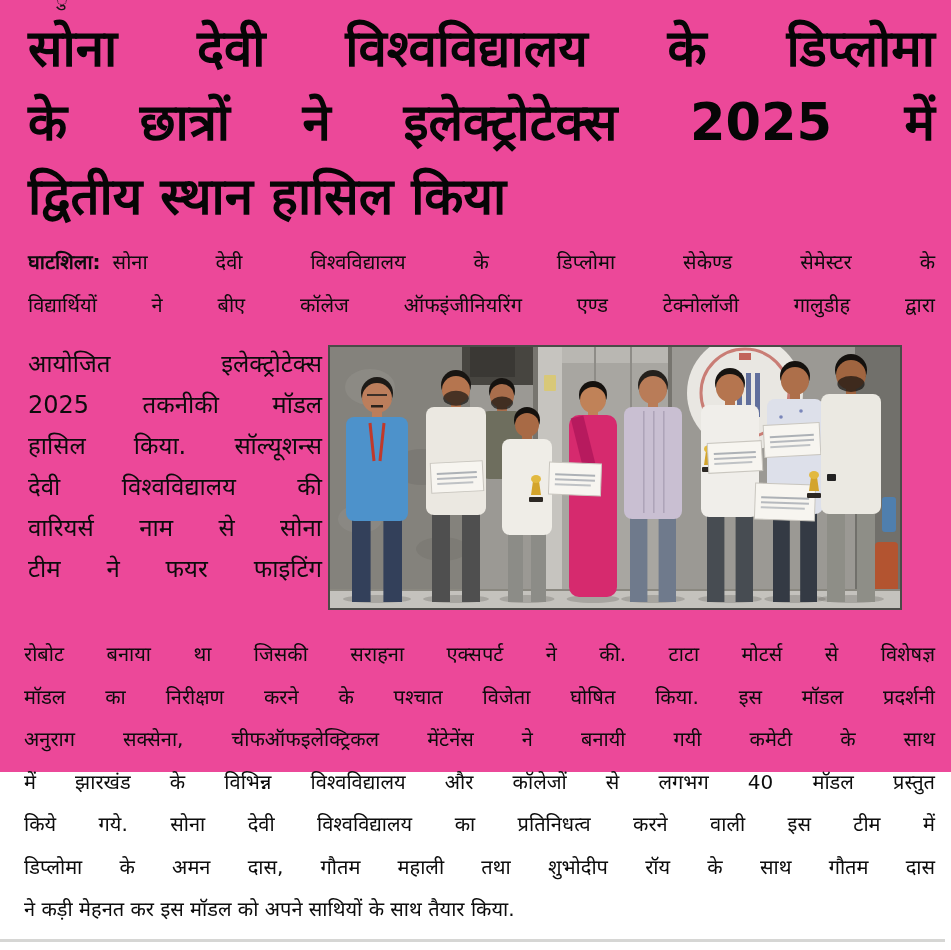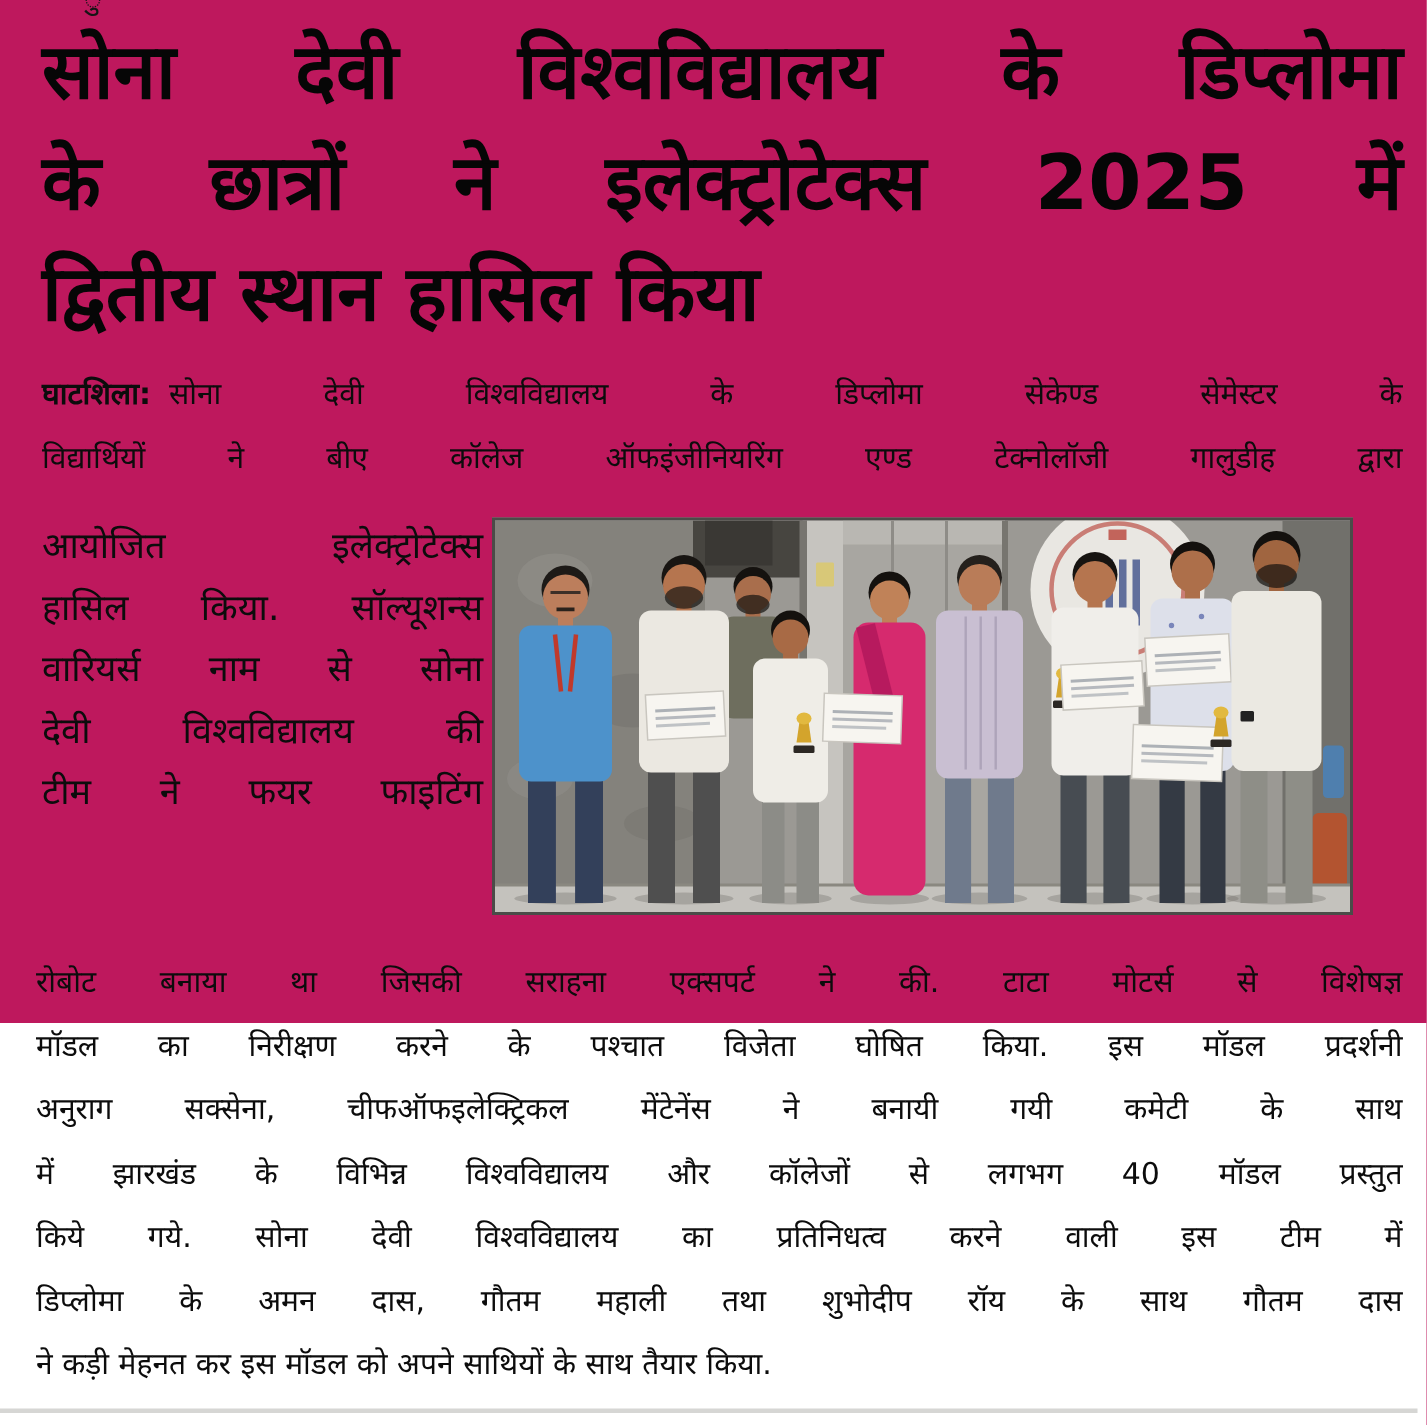--- a/index.html
+++ b/index.html
@@ -2,21 +2,21 @@
 <html><head>
 <meta charset="utf-8">
 <style>
   html,body { margin:0; padding:0; }
   body {
     width:951px; height:950px; overflow:hidden;
     background:#ffffff;
     font-family:"DejaVu Sans","Liberation Sans",sans-serif;
     color:#0c0c0c;
   }
-  .page { position:relative; width:951px; height:682px; background:#be185d; }
+  .page { position:relative; width:951px; height:772px; background:#ec4899; }
 
   .top-fragment { position:absolute; font-size:20px; color:#151515; line-height:10px; }
   .frag-left  { left:56px;  top:-6px; }
   .frag-right { left:756px; top:-8px; font-size:14px; }
 
   .headline { position:absolute; left:28px; right:16px; top:12px; font-weight:800; color:#060606; }
   .hl-line  { font-size:51px; line-height:74px; height:74px; white-space:normal; }
   .j   { text-align:justify; text-align-last:justify; }
   .left{ text-align:center; text-align-last:left; }
 
@@ -53,23 +53,24 @@
 
   <div class="intro">
     <div class="para-line j">
       <span class="dateline">घाटशिला:</span><span>सोना देवी विश्वविद्यालय के डिप्लोमा सेकेण्ड सेमेस्टर के</span>
     </div>
     <div class="para-line j">विद्यार्थियों ने बीए कॉलेज ऑफइंजीनियरिंग एण्ड टेक्नोलॉजी गालुडीह द्वारा</div>
   </div>
 
   <div class="leftcol">
     <div class="lc-line j">आयोजित इलेक्ट्रोटेक्स</div>
+    <div class="lc-line j">2025 तकनीकी मॉडल</div>
     <div class="lc-line j">हासिल किया. सॉल्यूशन्स</div>
+    <div class="lc-line j">देवी विश्वविद्यालय की</div>
     <div class="lc-line j">वारियर्स नाम से सोना</div>
-    <div class="lc-line j">देवी विश्वविद्यालय की</div>
     <div class="lc-line j">टीम ने फयर फाइटिंग</div>
   </div>
 
   <div class="photo-frame">
     <svg id="photo-svg" viewBox="0 0 570 261">
         <rect x="0" y="0" width="570" height="261" fill="#9b9994"></rect>
         <rect x="0" y="0" width="140" height="261" fill="#84827c"></rect>
         <ellipse cx="40" cy="40" rx="25" ry="18" fill="#93918b" opacity="0.5"></ellipse>
         <ellipse cx="92" cy="120" rx="30" ry="18" fill="#75736d" opacity="0.55"></ellipse>
         <ellipse cx="30" cy="172" rx="22" ry="14" fill="#93918b" opacity="0.45"></ellipse>

